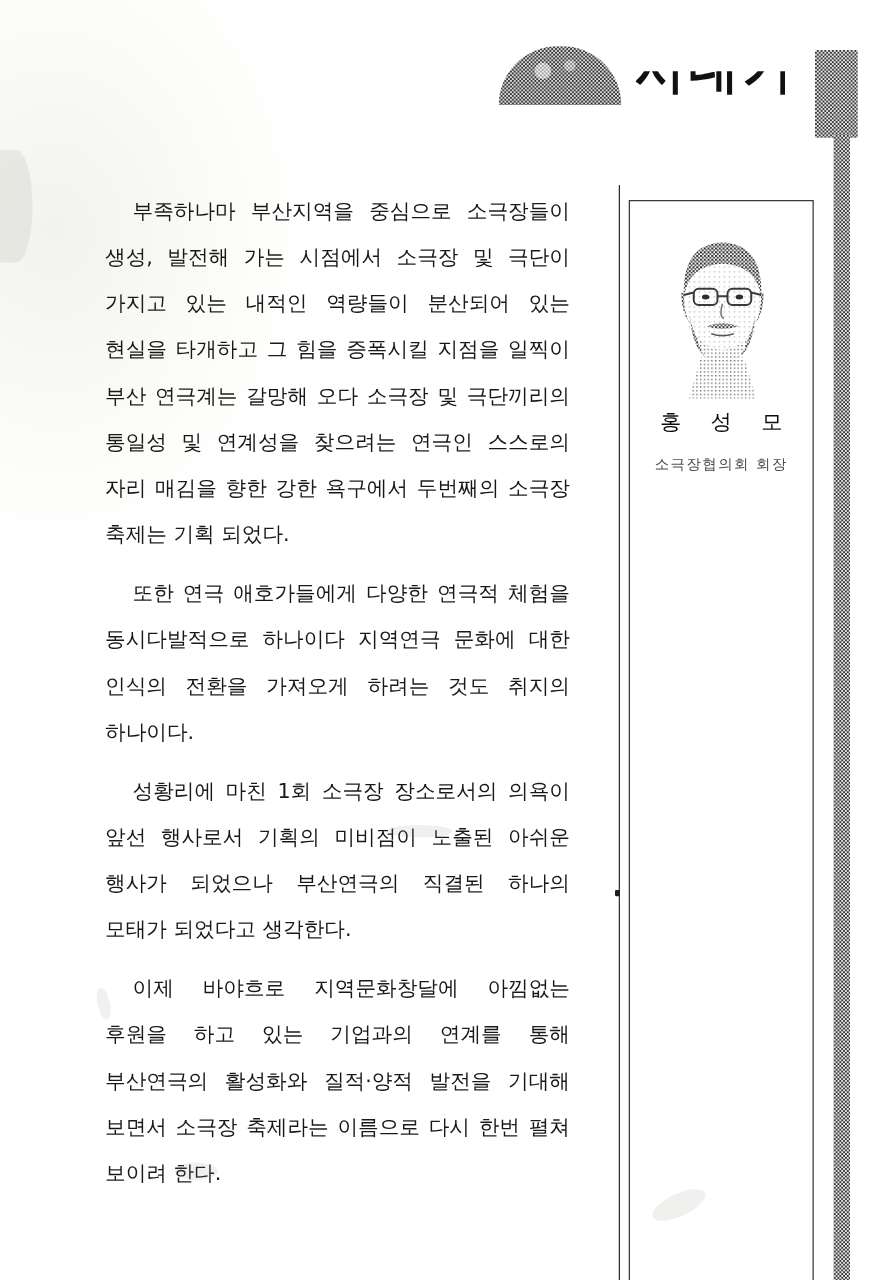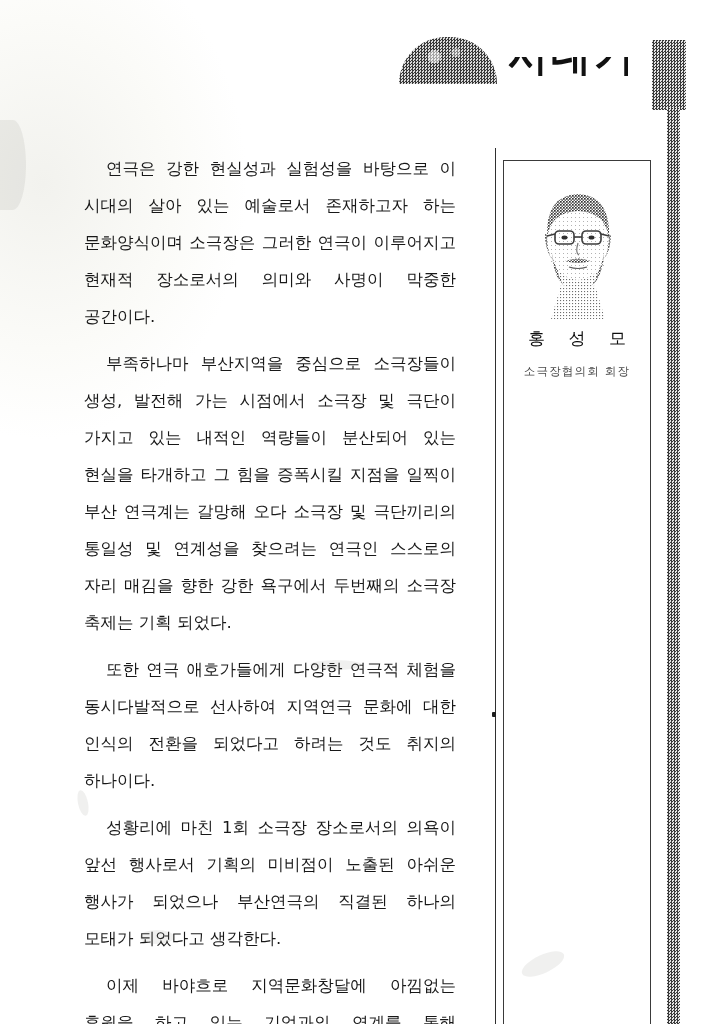--- a/index.html
+++ b/index.html
@@ -191,23 +191,22 @@
     <div class="glyphs">시대기 2</div>
   </div>
 
   <div class="bar-head"></div>
   <div class="bar-tail"></div>
 
   <div class="divider"></div>
   <div class="speck"></div>
 
   <div class="body-col">
-    <p class="para">연극은 강한 현실성과 실험성을 바탕으로 이 시대의 살아 있는 예술로서 존재하고자 하는 문화양식이며 소극장은 그러한 연극이 이루어지고 현재적 장소로서의 의미와 사명이 막중한 공간이다.</p>
     <p class="para">부족하나마 부산지역을 중심으로 소극장들이 생성, 발전해 가는 시점에서 소극장 및 극단이 가지고 있는 내적인 역량들이 분산되어 있는 현실을 타개하고 그 힘을 증폭시킬 지점을 일찍이 부산 연극계는 갈망해 오다 소극장 및 극단끼리의 통일성 및 연계성을 찾으려는 연극인 스스로의 자리 매김을 향한 강한 욕구에서 두번째의 소극장 축제는 기획 되었다.</p>
-    <p class="para">또한 연극 애호가들에게 다양한 연극적 체험을 동시다발적으로 선사하여 지역연극 문화에 대한 인식의 전환을 되었다고 하려는 것도 취지의 하나이다.</p>
+    <p class="para">또한 연극 애호가들에게 다양한 연극적 체험을 동시다발적으로 하나이다 지역연극 문화에 대한 인식의 전환을 가져오게 하려는 것도 취지의 하나이다.</p>
     <p class="para">성황리에 마친 1회 소극장 장소로서의 의욕이 앞선 행사로서 기획의 미비점이 노출된 아쉬운 행사가 되었으나 부산연극의 직결된 하나의 모태가 되었다고 생각한다.</p>
     <p class="para">이제 바야흐로 지역문화창달에 아낌없는 후원을 하고 있는 기업과의 연계를 통해 부산연극의 활성화와 질적·양적 발전을 기대해 보면서 소극장 축제라는 이름으로 다시 한번 펼쳐 보이려 한다.</p>
   </div>
 
   <div class="portrait-frame"></div>
 
   <div class="portrait">
     <svg viewBox="0 0 102 142" xmlns="http://www.w3.org/2000/svg" aria-hidden="true">
       <defs>
         <pattern id="ht-dark" width="3" height="3" patternUnits="userSpaceOnUse">

